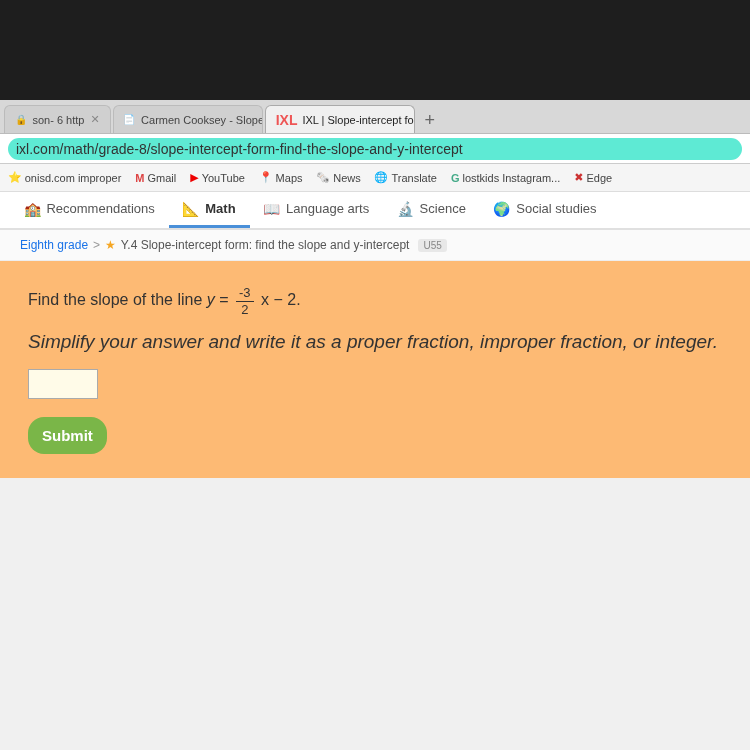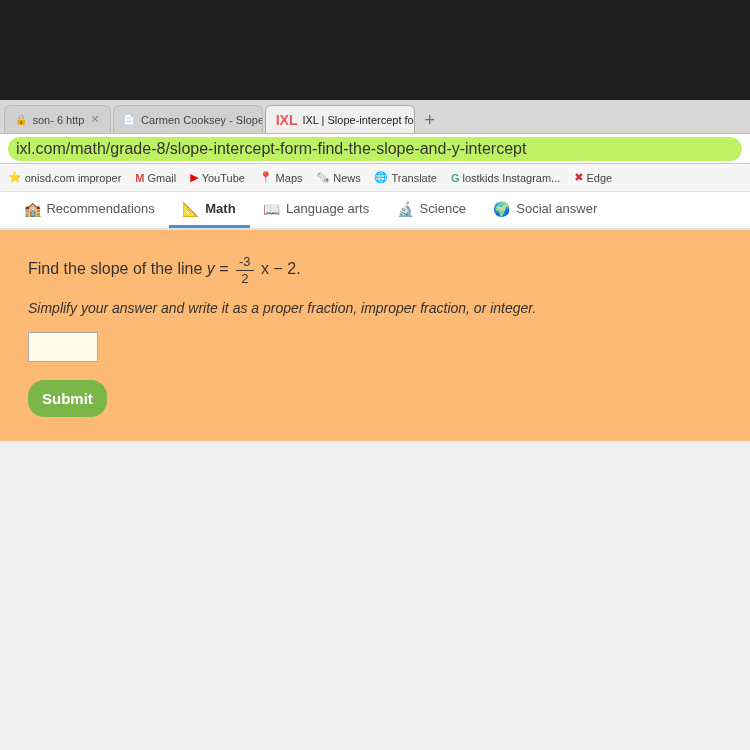--- a/index.html
+++ b/index.html
@@ -98,23 +98,23 @@
       display: flex;
       align-items: center;
       background: #fff;
       height: 30px;
       padding: 0 8px;
       border-bottom: 1px solid #ccc;
     }
 
     .address-input {
       flex: 1;
-      font-size: 16px;
+      font-size: 14px;
       color: #333;
-      background: #bef264;
+      background: #5eead4;
       border: none;
       padding: 3px 8px;
       border-radius: 12px;
       outline: none;
     }
 
     
     .bookmarks-bar {
       display: flex;
       align-items: center;
@@ -232,21 +232,21 @@
       font-size: 13px;
     }
 
     .fraction .denominator {
       padding: 0 3px;
       font-size: 13px;
     }
 
     .instruction-text {
       font-style: italic;
-      font-size: 14px;
+      font-size: 19px;
       color: #333;
       margin-bottom: 16px;
     }
 
     .answer-input {
       border: 1px solid #aaa;
       width: 70px;
       height: 30px;
       padding: 4px;
       font-size: 14px;
@@ -344,24 +344,31 @@
       <div class="subject-tab">
         <span class="tab-icon-img">📖</span>
         <span>Language arts</span>
       </div>
       <div class="subject-tab">
         <span class="tab-icon-img">🔬</span>
         <span>Science</span>
       </div>
       <div class="subject-tab">
         <span class="tab-icon-img">🌍</span>
-        <span>Social answer</span>
-      </div>
-    </div>
-
+        <span>Social studies</span>
+      </div>
+    </div>
+
+    <div class="breadcrumb">
+      <a href="#">Eighth grade</a>
+      <span class="sep">&gt;</span>
+      <span style="color:#f5a623;">★</span>
+      <span>Y.4 Slope-intercept form: find the slope and y-intercept</span>
+      <span class="badge">U55</span>
+    </div>
 
     <div class="main-content">
       <div class="question-text">
         <span>Find the slope of the line</span>
         <span> <em>y</em> = </span>
         <span class="fraction">
           <span class="numerator">-3</span>
           <span class="denominator">2</span>
         </span>
         <span>x − 2.</span>

